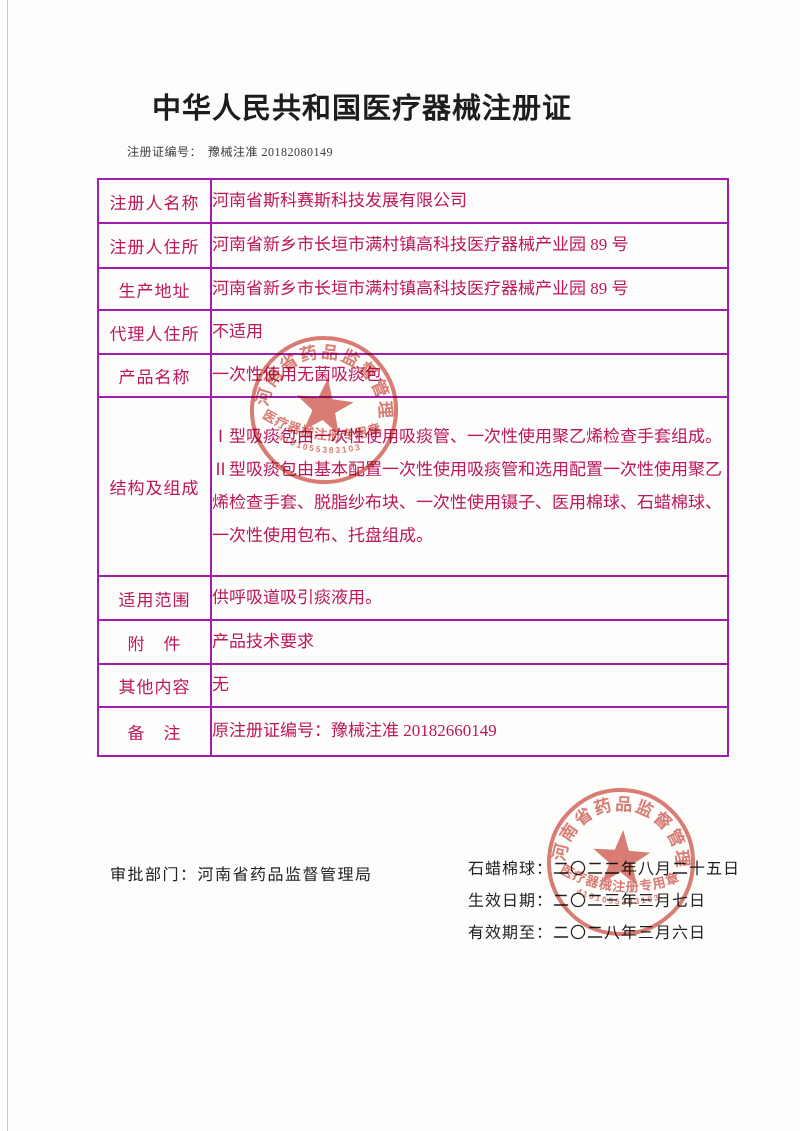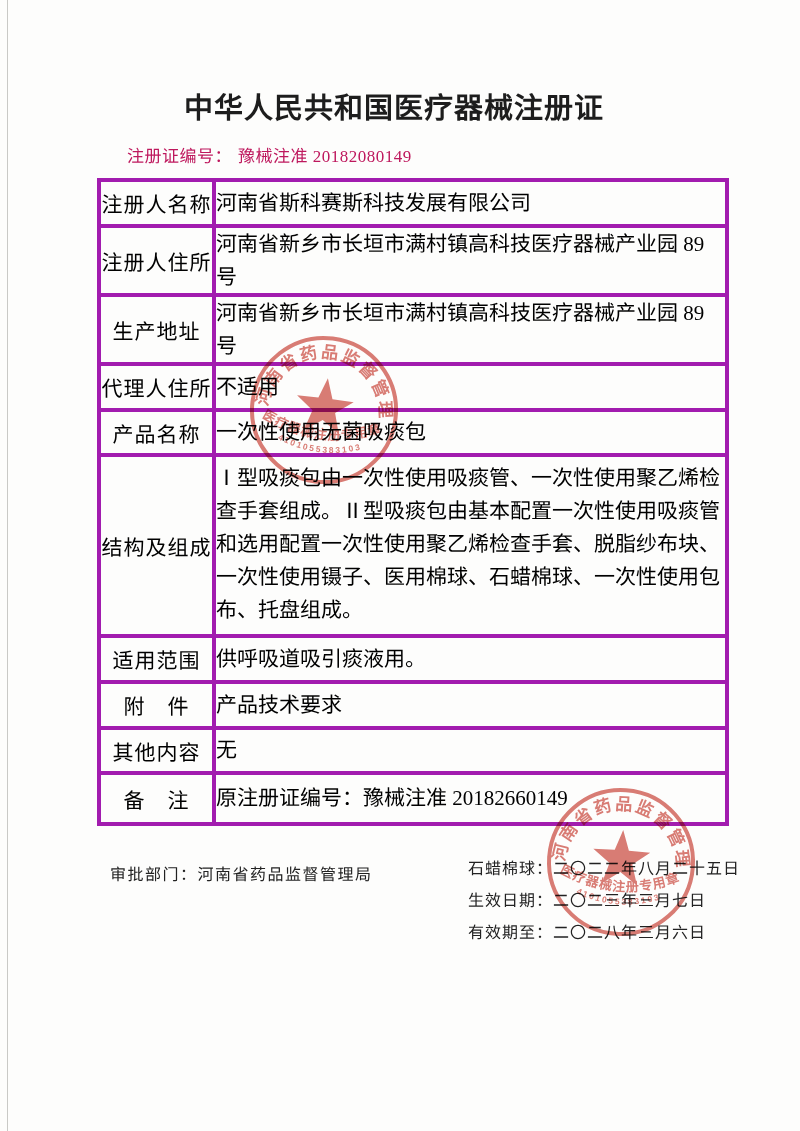--- a/index.html
+++ b/index.html
@@ -10,34 +10,34 @@
     color:#2b2b2b;
     position:relative;
     overflow:hidden;
   }
   .page{position:absolute;inset:0;background:#fdfdfc;}
   .edge-line{position:absolute;left:7px;top:0;bottom:0;width:1px;background:#c9c9c6;}
   .title{
     position:absolute;top:84px;left:0;width:724px;
     text-align:center;font-size:29px;font-weight:700;
     font-family:"Liberation Sans","DejaVu Sans",sans-serif;
-    letter-spacing:1px;color:#1d1d1d;margin:0;padding-left:32px;
+    letter-spacing:1px;color:#1d1d1d;margin:0;
   }
   .cert-no{
     position:absolute;top:142px;left:127px;
-    font-size:17px;color:#be185d;letter-spacing:.5px;
+    font-size:12px;color:#404040;letter-spacing:.5px;
   }
   .cert-no .num{margin-left:6px;}
   table.cert{
     position:absolute;top:178px;left:97px;width:632px;
     border-collapse:collapse;table-layout:fixed;
   }
   table.cert td{
-    border:4px solid #a21caf;
-    font-size:21px;color:#000000;
+    border:2px solid #a21caf;
+    font-size:17px;color:#be185d;
     padding:0;
     vertical-align:middle;
   }
   td.lbl{
     width:111px;text-align:center;
     font-size:16.5px;letter-spacing:1px;
   }
   td.val{padding-left:12px;padding-right:12px;line-height:1.55;}
   tr.h42 td{height:42px;} tr.h43 td{height:43px;} tr.h40 td{height:40px;}
   tr.h41 td{height:41px;margin-top:9px;} tr.h85 td{height:85px;} tr.h165 td{height:165px;}

